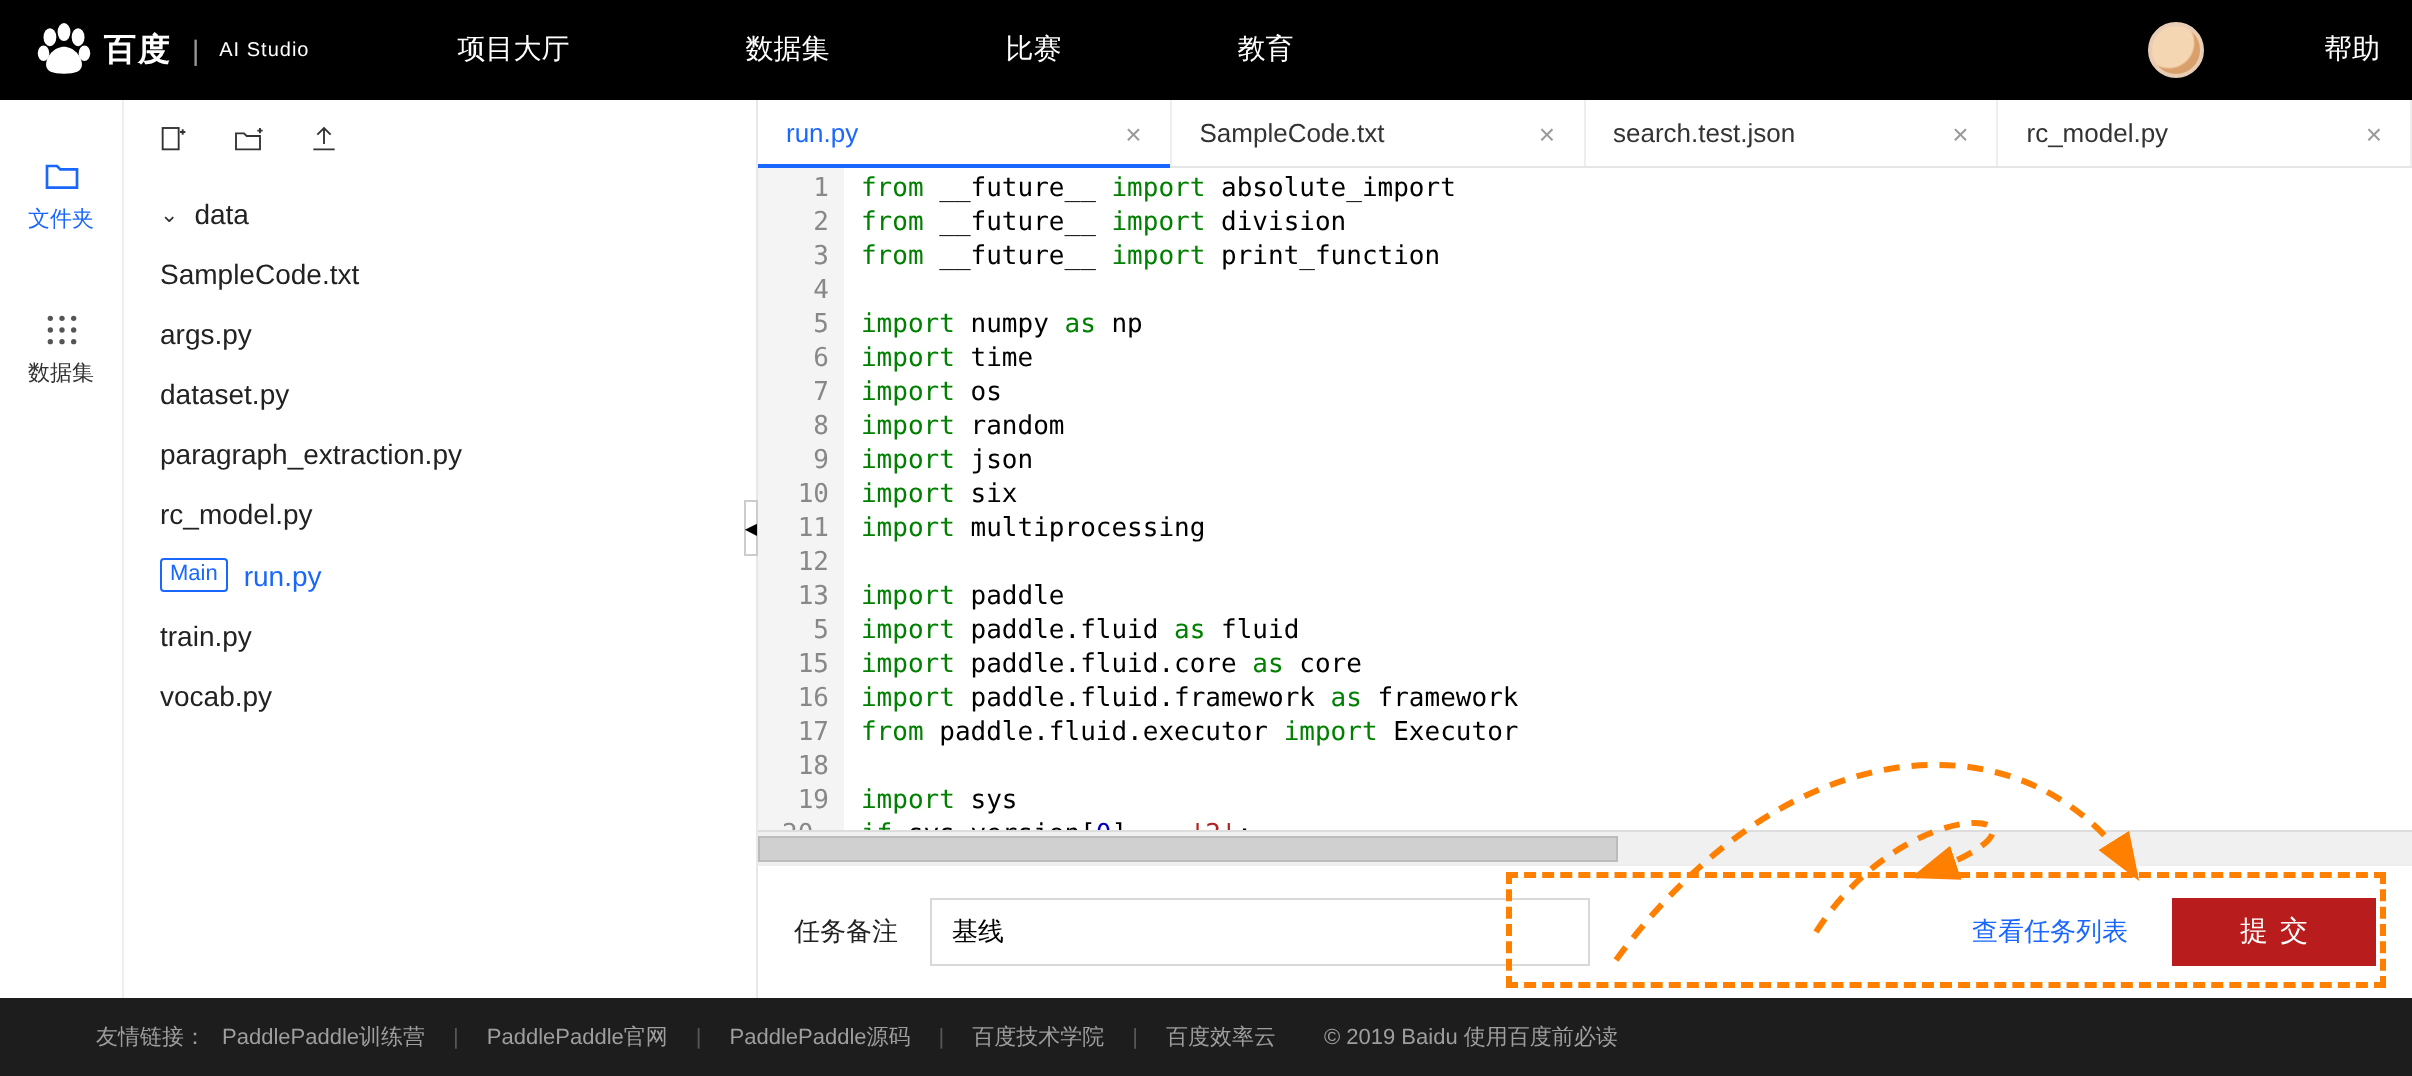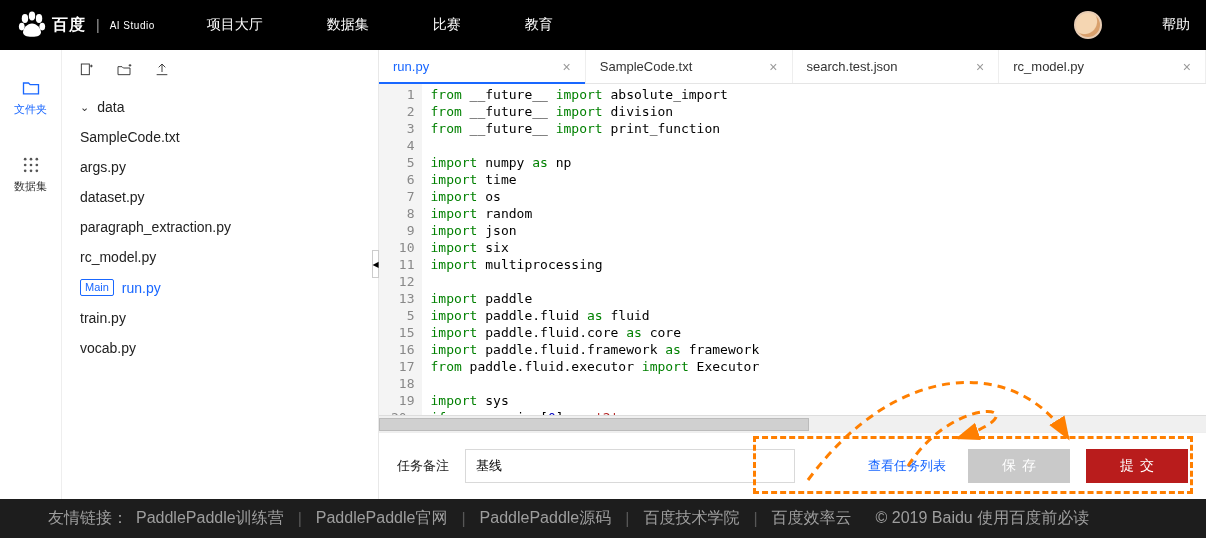--- a/index.html
+++ b/index.html
@@ -3,21 +3,21 @@
 <meta charset="utf-8">
 <style>
 *{box-sizing:border-box;margin:0;padding:0}
 body{font-family:"Microsoft YaHei",Arial,sans-serif;font-size:13px;background:#fff;width:1206px;height:538px;overflow:hidden;position:relative}
 .top-nav{background:#000000;height:50px;display:flex;align-items:center;padding:0 16px;color:#fff}
 .logo-wrap{display:flex;align-items:center;font-size:14px;gap:4px}
 .logo-paw{width:32px;height:32px;fill:#fff}
 .logo-txt{font-weight:bold;font-size:16px;letter-spacing:1px}
 .logo-sep{opacity:.6;margin:0 6px}
 .logo-sub{font-size:10px;letter-spacing:.5px}
-.nav-items{display:flex;gap:64px;margin-left:52px}
+.nav-items{display:flex;gap:88px;margin-left:74px}
 .nav-item{color:#fff;font-size:14px;cursor:pointer}
 .nav-right{margin-left:auto;display:flex;align-items:center;gap:60px}
 .avatar{width:28px;height:28px;border-radius:50%;background:radial-gradient(circle at 35% 35%,#f5d6b2 55%,#d9a06c 60%);border:2px solid #e8cdb4}
 .help{font-size:14px;cursor:pointer}
 .main{display:flex;height:449px;background:#fff}
 .side-rail{width:62px;border-right:1px solid #eee;padding-top:20px;text-align:center}
 .rail-item{padding:8px 0;cursor:pointer}
 .rail-icon{width:20px;height:20px;margin:0 auto 4px;display:block}
 .rail-lbl{font-size:11px;color:#333}
 .rail-active .rail-lbl{color:#1967ff}
@@ -48,21 +48,21 @@
 .footer-bar{display:flex;align-items:center;padding:16px 18px 16px 18px;gap:16px;border-top:1px solid #eee;position:relative}
 .note-lbl{font-size:13px;color:#222}
 .note-input{width:330px;height:34px;border:1px solid #d9d9d9;padding:0 10px;font-size:13px}
 .link-tasks{color:#1967ff;font-size:13px;cursor:pointer;margin-left:auto;margin-right:6px}
 .btn{height:34px;padding:0 28px;border:none;font-size:14px;cursor:pointer;letter-spacing:6px;text-indent:6px}
 .btn-save{background:#c9c9c9;color:#fff}
 .btn-submit{background:#b91c1c;color:#fff}
 .dash{position:absolute;border:3px dashed #ff7f00;pointer-events:none}
 .dash1{left:374px;bottom:5px;width:440px;height:58px}
 .arc{position:absolute;pointer-events:none}
-.btm{background:#1d1d1d;color:#9e9e9e;height:39px;display:flex;align-items:center;padding:0 48px;font-size:16px;gap:8px}
+.btm{background:#1d1d1d;color:#9e9e9e;height:39px;display:flex;align-items:center;padding:0 48px;font-size:11px;gap:8px}
 .btm a{color:#9e9e9e;cursor:pointer}
 .btm .sep{opacity:.45;margin:0 6px}
 </style>
 </head>
 <body>
 
 <div class="top-nav">
   <div class="logo-wrap">
     <svg class="logo-paw" viewBox="0 0 100 100">
         <g fill="#fff">
@@ -206,21 +206,20 @@
         </div>
       <div class="code" id="code"><div><span class="kw">from</span> __future__ <span class="kw">import</span> absolute_import</div><div><span class="kw">from</span> __future__ <span class="kw">import</span> division</div><div><span class="kw">from</span> __future__ <span class="kw">import</span> print_function</div><div>&nbsp;</div><div><span class="kw">import</span> numpy <span class="kw">as</span> np</div><div><span class="kw">import</span> time</div><div><span class="kw">import</span> os</div><div><span class="kw">import</span> random</div><div><span class="kw">import</span> json</div><div><span class="kw">import</span> six</div><div><span class="kw">import</span> multiprocessing</div><div>&nbsp;</div><div><span class="kw">import</span> paddle</div><div><span class="kw">import</span> paddle.fluid <span class="kw">as</span> fluid</div><div><span class="kw">import</span> paddle.fluid.core <span class="kw">as</span> core</div><div><span class="kw">import</span> paddle.fluid.framework <span class="kw">as</span> framework</div><div><span class="kw">from</span> paddle.fluid.executor <span class="kw">import</span> Executor</div><div>&nbsp;</div><div><span class="kw">import</span> sys</div><div><span class="kw">if</span> sys.version[<span class="num">0</span>] == <span class="str">'2'</span>:</div></div>
     </div>
     <div class="hscroll">
         <div class="hscroll-thumb"></div>
       </div>
     <div class="footer-bar">
       <span class="note-lbl">任务备注</span>
       <input class="note-input" value="基线" style="">
       <span class="link-tasks">查看任务列表</span>
-      <button class="btn btn-save">保存</button>
       <button class="btn btn-submit">提交</button>
       <div class="dash dash1"></div>
 
     </div>
   </div>
 </div>
 
 <svg class="arc" style="left:378px;top:348px" width="828" height="160">
   <defs>
       <marker id="ah" markerWidth="10" markerHeight="10" refX="7" refY="3" orient="auto">

